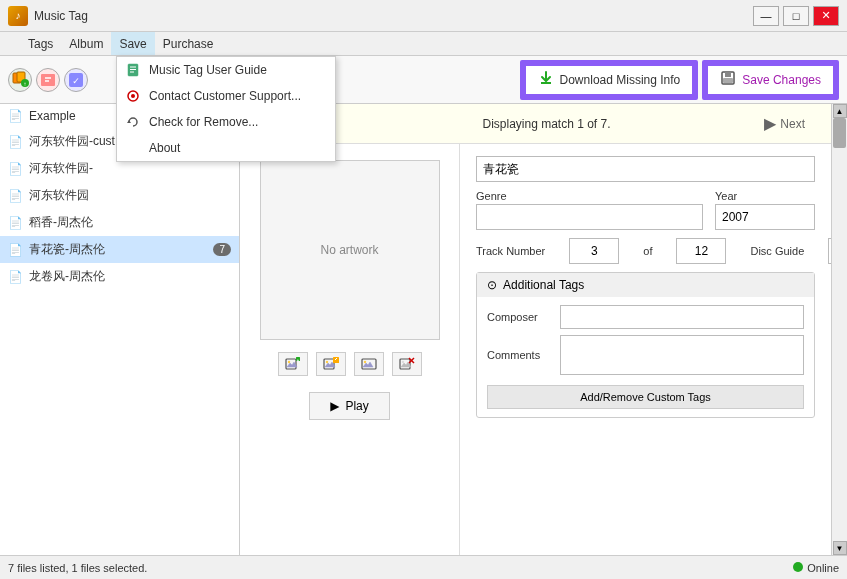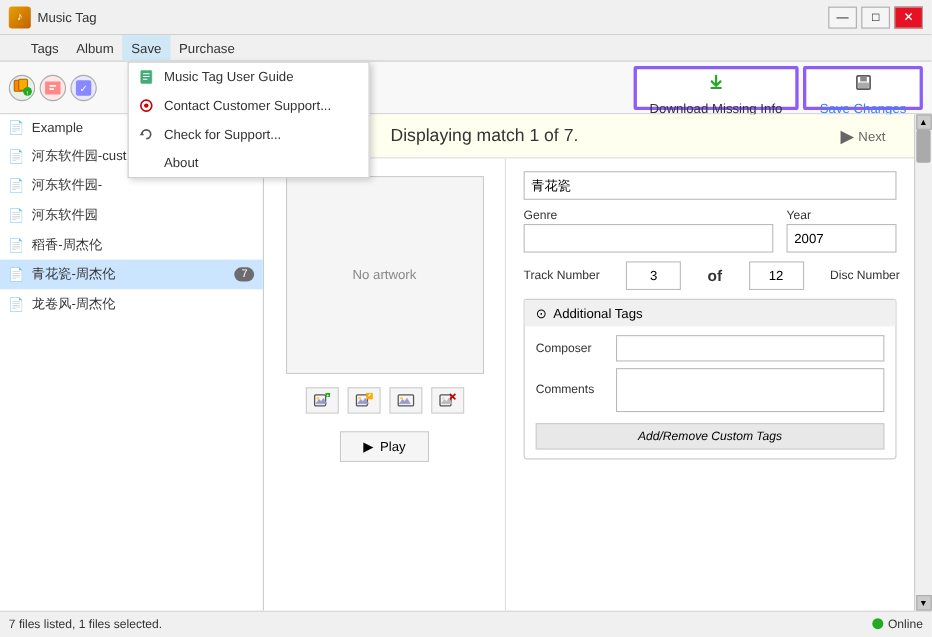--- a/index.html
+++ b/index.html
@@ -96,38 +96,37 @@
       height: 48px;
       border-bottom: 1px solid #ccc;
       display: flex;
       align-items: center;
       padding: 0 8px;
       gap: 4px;
     }
     .toolbar-btn {
       height: 40px;
       padding: 4px 12px;
-      border: 3px solid #8b5cf6;
+      border: 6px solid #8b5cf6;
       background: #fff;
       cursor: pointer;
       display: flex;
       align-items: center;
       gap: 6px;
       font-size: 12px;
       border-radius: 2px;
-      flex-direction: column;
     }
     .toolbar-spacer { flex: 1; }
     .toolbar-btn.download {
       background: #fff;
       color: #333;
     }
     .toolbar-btn.save {
       background: #fff;
-      color: #3b82f6;
+      color: #a21caf;
     }
     .toolbar-icon-circle {
       width: 24px; height: 24px;
       border-radius: 50%;
       display: flex; align-items: center; justify-content: center;
     }
 
     
     .main-area {
       display: flex;
@@ -184,23 +183,24 @@
       padding: 4px 10px;
       cursor: pointer;
       color: #666;
       font-size: 12px;
       display: flex;
       align-items: center;
       gap: 4px;
     }
     .nav-btn .arrow { font-size: 16px; }
     .nav-match-text {
-      font-size: 16px;
+      font-size: 12px;
       color: #333;
       flex: 1;
+      text-align: center;
     }
 
     
     .split-content {
       display: flex;
       flex: 1;
       overflow: hidden;
     }
 
     
@@ -293,21 +293,21 @@
     }
     .track-input {
       width: 50px;
       height: 26px;
       border: 1px solid #bbb;
       padding: 2px 4px;
       font-size: 12px;
       text-align: center;
       outline: none;
     }
-    .track-of { font-size: 14px; color: #333; font-weight: bold; }
+    .track-of { font-size: 11px; color: #333; }
 
     
     .additional-tags {
       border: 1px solid #ccc;
       border-radius: 3px;
       margin-top: 8px;
     }
     .additional-header {
       background: #f0f0f0;
       padding: 5px 10px;
@@ -347,21 +347,20 @@
     }
     .add-remove-btn {
       width: 100%;
       padding: 5px;
       background: #e8e8e8;
       border: 1px solid #ccc;
       cursor: pointer;
       font-size: 11px;
       text-align: center;
       margin-top: 4px;
-      font-style: italic;
     }
 
     
     .status-bar {
       background: #f0f0f0;
       border-top: 1px solid #ccc;
       height: 24px;
       display: flex;
       align-items: center;
       padding: 0 8px;
@@ -428,21 +427,21 @@
       </span>
       <span>Contact Customer Support...</span>
     </div>
     <div class="dropdown-item">
       <span class="item-icon">
         <svg width="14" height="14" viewBox="0 0 14 14">
           <path d="M3 7 A4 4 0 1 1 7 11" fill="none" stroke="#555" stroke-width="1.5"></path>
           <polygon points="3,5 1,8 5,8" fill="#555"></polygon>
         </svg>
       </span>
-      <span>Check for Support...</span>
+      <span>Check for Remove...</span>
     </div>
     <div class="dropdown-item">
       <span class="item-icon"></span>
       <span>About</span>
     </div>
   </div>
 </div>
 
 <div class="toolbar">
   <div class="toolbar-icon-circle" style="background:#e8f0e8;border:1px solid #aaa;">
@@ -598,21 +597,21 @@
           <div class="field-group" style="max-width: 100px;">
             <div class="field-label">Year</div>
             <input type="text" class="field-input" value="2007" style="">
           </div>
         </div>
         <div class="track-row">
           <span class="track-label">Track Number</span>
           <input type="text" class="track-input" value="3" style="">
           <span class="track-of">of</span>
           <input type="text" class="track-input" value="12" style="">
-          <span class="track-label">Disc Number</span>
+          <span class="track-label">Disc Guide</span>
           <input type="text" class="track-input" value="" style="">
           <span class="track-of">of</span>
 
         </div>
 
         <div class="additional-tags">
           <div class="additional-header">
             <span>⊙</span>
             <span>Additional Tags</span>
           </div>

